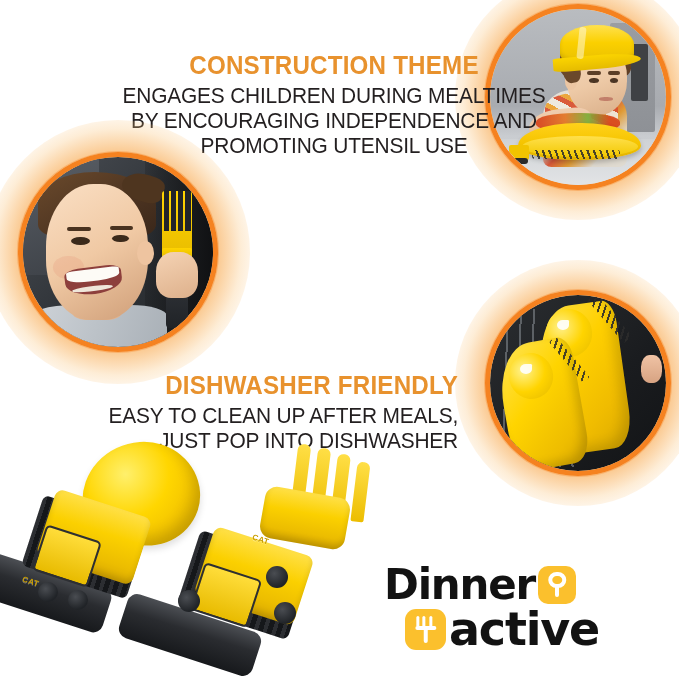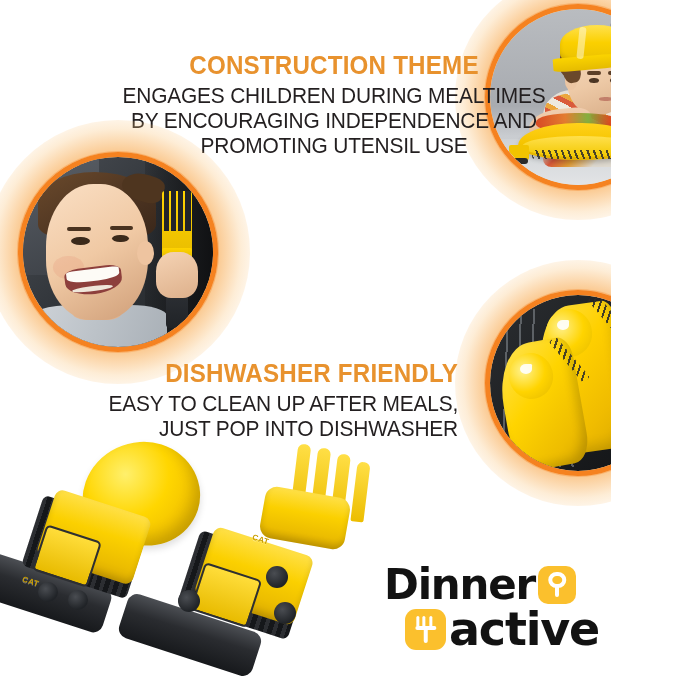--- a/index.html
+++ b/index.html
@@ -5,21 +5,21 @@
 <style>
   html,body{margin:0;padding:0;}
   body{
     width:679px;height:684px;
     background:#ffffff;
     font-family:"Liberation Sans","DejaVu Sans",sans-serif;
     overflow:hidden;
     position:relative;
     -webkit-font-smoothing:antialiased;
   }
-  .stage{position:relative;width:611px;height:684px;overflow:hidden;background:#fff;text-decoration:underline;}
+  .stage{position:relative;width:679px;height:684px;overflow:hidden;background:#fff;text-decoration:underline;}
 
   
   .photo-circle{
     position:absolute;
     border-radius:50%;
     overflow:hidden;
     box-sizing:border-box;
     border:5px solid #F58220;
     box-shadow:0 0 0 1px rgba(245,130,32,.35);
   }
@@ -57,21 +57,21 @@
   .c-left .body-l{transform-origin:left;}
   .c-right{text-align:right;}
   .c-right .head{transform-origin:right;}
   .c-right .body-l{transform-origin:right;}
 
   
   #block-construction{left:84px;top:52px;width:500px;}
   #block-construction .head{font-size:26px;margin-bottom:5px;}
   #block-softgrip{left:240px;top:206px;width:300px;}
   #block-softgrip .head{font-size:26px;margin-bottom:5px;}
-  #block-dishwasher{left:58px;top:360px;width:400px;}
+  #block-dishwasher{left:58px;top:372px;width:400px;}
   #block-dishwasher .head{font-size:26px;margin-bottom:5px;}
 
   
   #circle-boy-eating{left:485px;top:4px;width:186px;height:186px;}
   #glow-boy-eating{left:455px;top:-26px;width:246px;height:246px;}
   #circle-boy-fork{left:18px;top:152px;width:200px;height:200px;}
   #glow-boy-fork{left:-14px;top:120px;width:264px;height:264px;}
   #circle-dishwasher{left:485px;top:290px;width:186px;height:186px;}
   #glow-dishwasher{left:455px;top:260px;width:246px;height:246px;}
 

